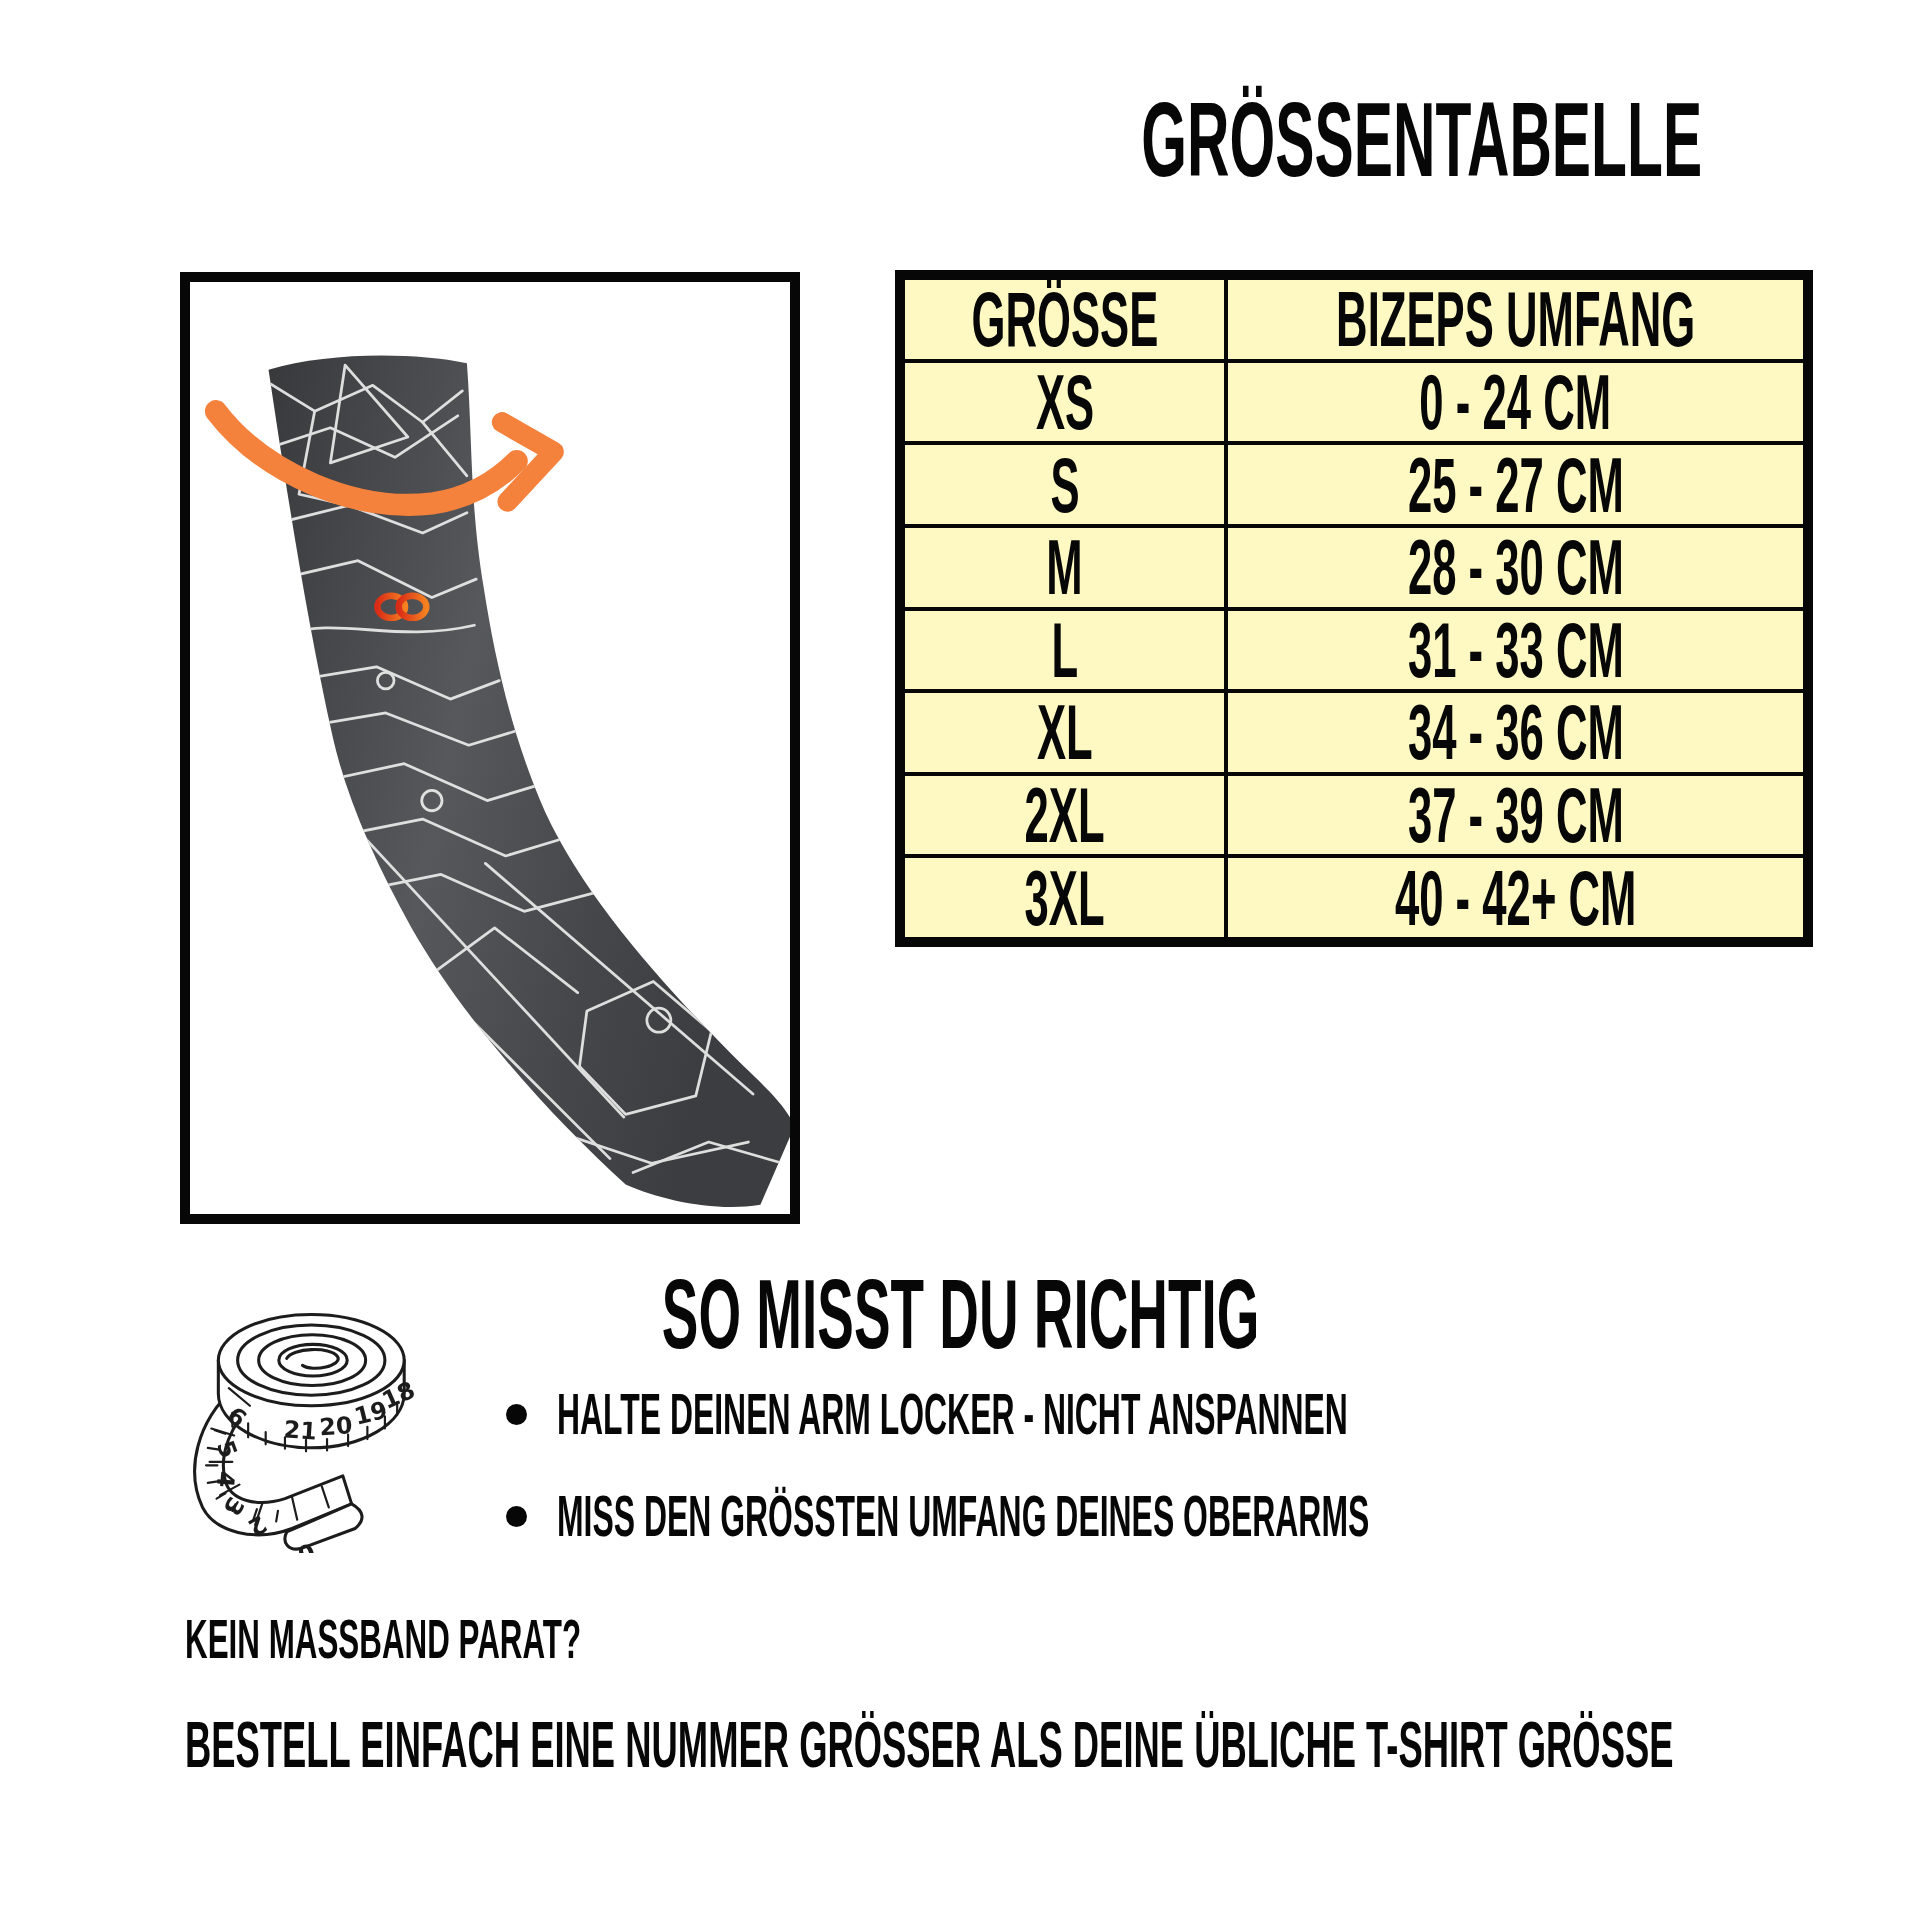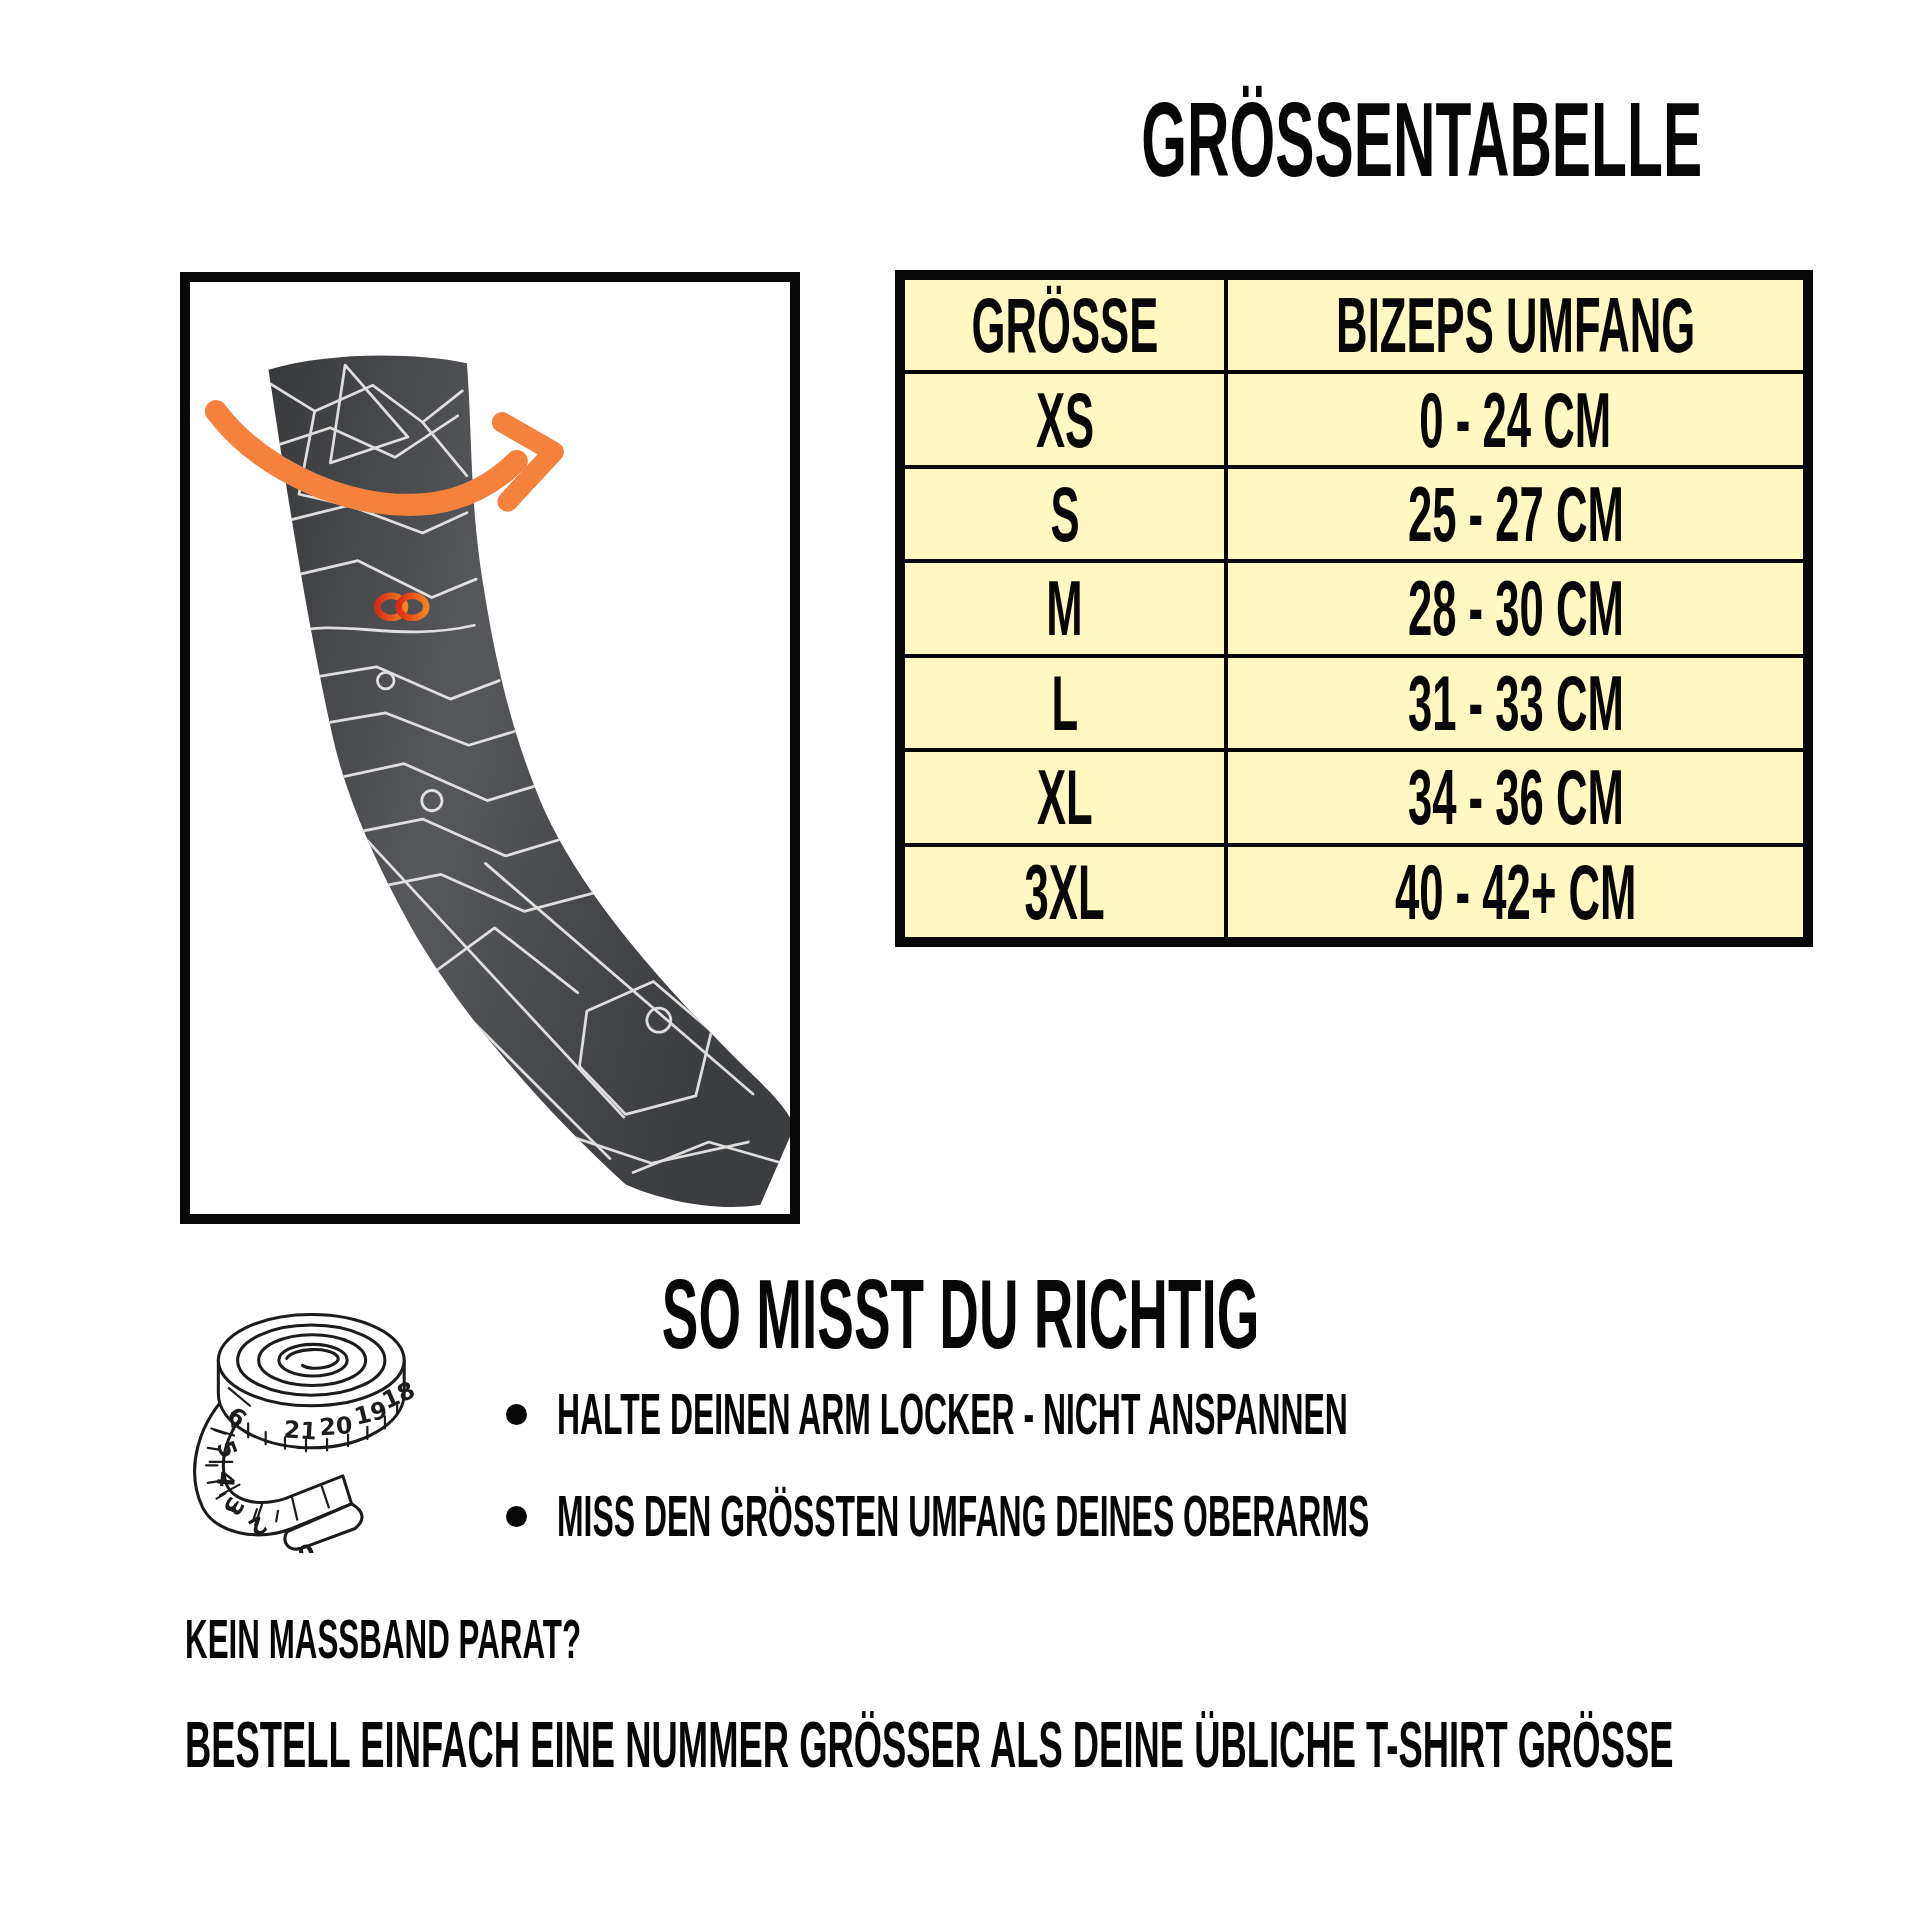--- a/index.html
+++ b/index.html
@@ -172,20 +172,28 @@
   <div class="t-row">
     <div class="t-cell t-size">
         <span class="cond">XL</span>
       </div>
     <div class="t-cell t-range">
         <span class="cond">34 - 36 CM</span>
       </div>
   </div>
   <div class="t-row">
     <div class="t-cell t-size">
+        <span class="cond">2XL</span>
+      </div>
+    <div class="t-cell t-range">
+        <span class="cond">37 - 39 CM</span>
+      </div>
+  </div>
+  <div class="t-row">
+    <div class="t-cell t-size">
         <span class="cond">3XL</span>
       </div>
     <div class="t-cell t-range">
         <span class="cond">40 - 42+ CM</span>
       </div>
   </div>
 </div>
 
 <div class="measure-heading">
   <span class="cond">SO MISST DU RICHTIG</span>

